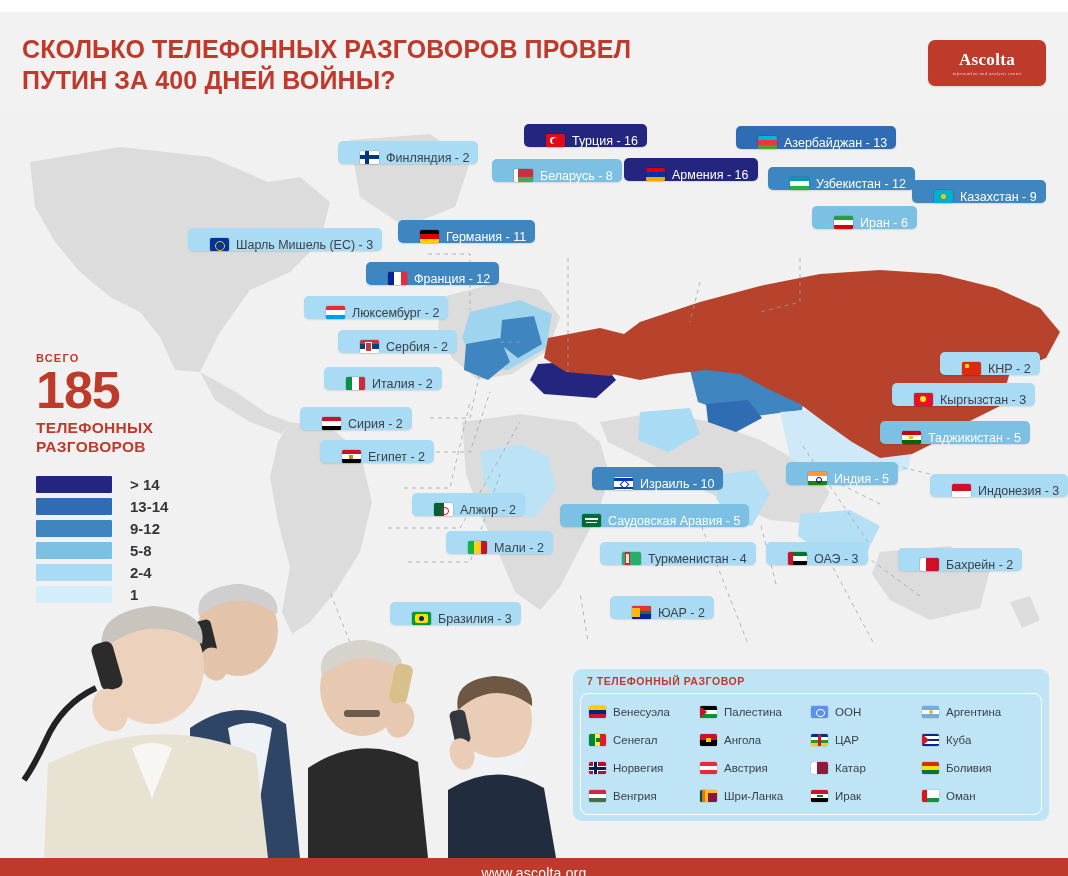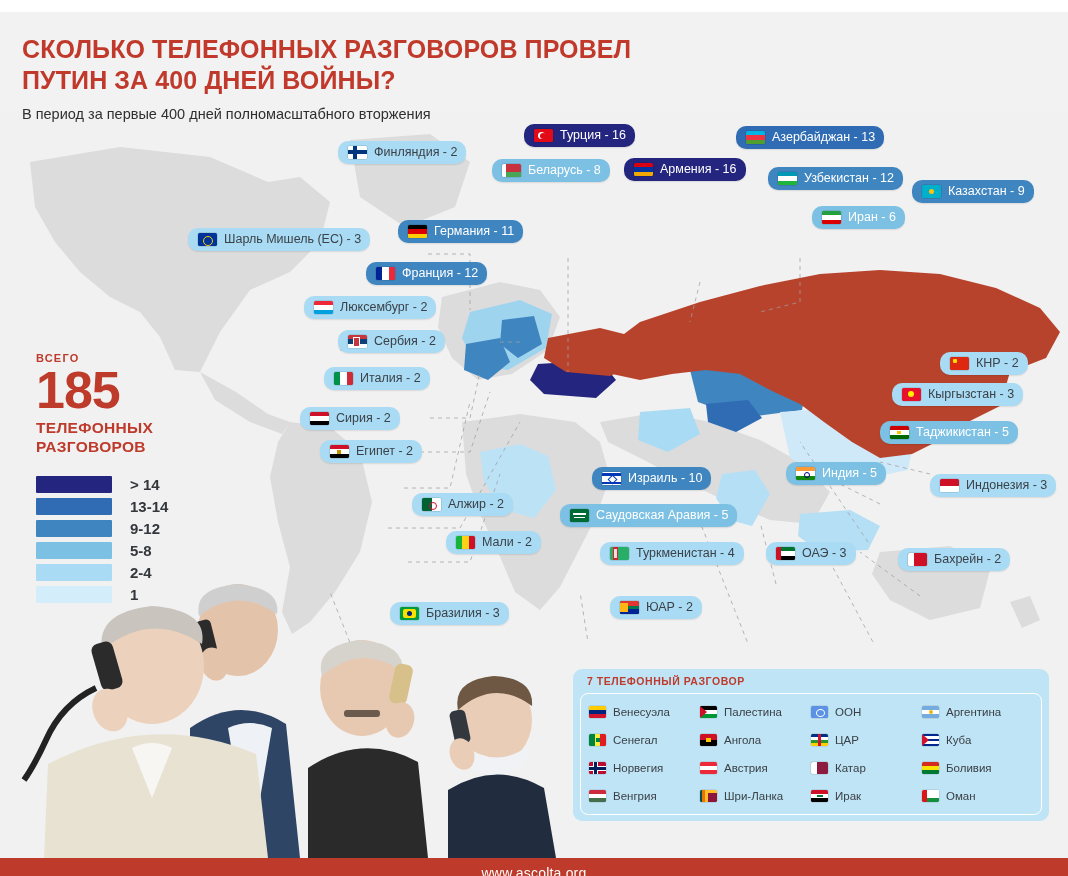--- a/index.html
+++ b/index.html
@@ -75,24 +75,24 @@
     letter-spacing:.3px;
   }
   .scale{position:absolute;left:36px;top:462px;width:180px;font-weight:bold;}
   .scale-row{display:flex;align-items:center;height:20px;margin-bottom:2px;}
   .scale-sw{width:76px;height:17px;border-radius:1px;flex:0 0 auto;}
   .scale-lb{margin-left:18px;color:#33363b;font-size:15px;}
 
   
   .lbl{
     position:absolute;
-    display:flex;align-items:center;
+    display:flex;align-items:flex-end;
     height:23px;
-    padding:0 9px 0 10px;
-    border-radius:10px;
+    padding:0 9px 0 22px;
+    border-radius:5px;
     white-space:nowrap;
     font-size:12.5px;
     box-shadow:0 1px 1.5px rgba(0,0,0,.10);
   }
   .lbl .flag{
     width:19px;height:13px;margin-right:7px;flex:0 0 auto;
     border-radius:1.5px;overflow:hidden;position:relative;
     box-shadow:0 0 0 .5px rgba(0,0,0,.18);
   }
   .lbl .txt{line-height:1;}
@@ -202,21 +202,24 @@
         <path d="M920 474 L860 430"></path>
         <path d="M756 542 L700 400"></path>
         <path d="M888 548 L830 440"></path>
         <path d="M600 596 L580 470"></path>
         <path d="M382 602 L330 470"></path>
       </g>
     </svg>
   </div>
 
   <div class="headline">СКОЛЬКО ТЕЛЕФОННЫХ РАЗГОВОРОВ ПРОВЕЛ ПУТИН ЗА 400 ДНЕЙ ВОЙНЫ?</div>
-  <div class="subtitle">В период за первые 400 дней полномасштабного вторжения</div>
+  <div class="logo">
+    <div class="logo-name">Ascolta</div>
+    <div class="logo-sub">information and analysis centre</div>
+  </div>
 
   <div class="stats">
     <div class="stats-total">ВСЕГО</div>
     <div class="stats-number">185</div>
     <div class="stats-caption">ТЕЛЕФОННЫХ РАЗГОВОРОВ</div>
   </div>
   <div class="scale" id="scale-list">
       <div class="scale-row">
         <div class="scale-sw" style="background: rgb(35, 37, 126);"></div>
         <div class="scale-lb">&gt; 14</div>

